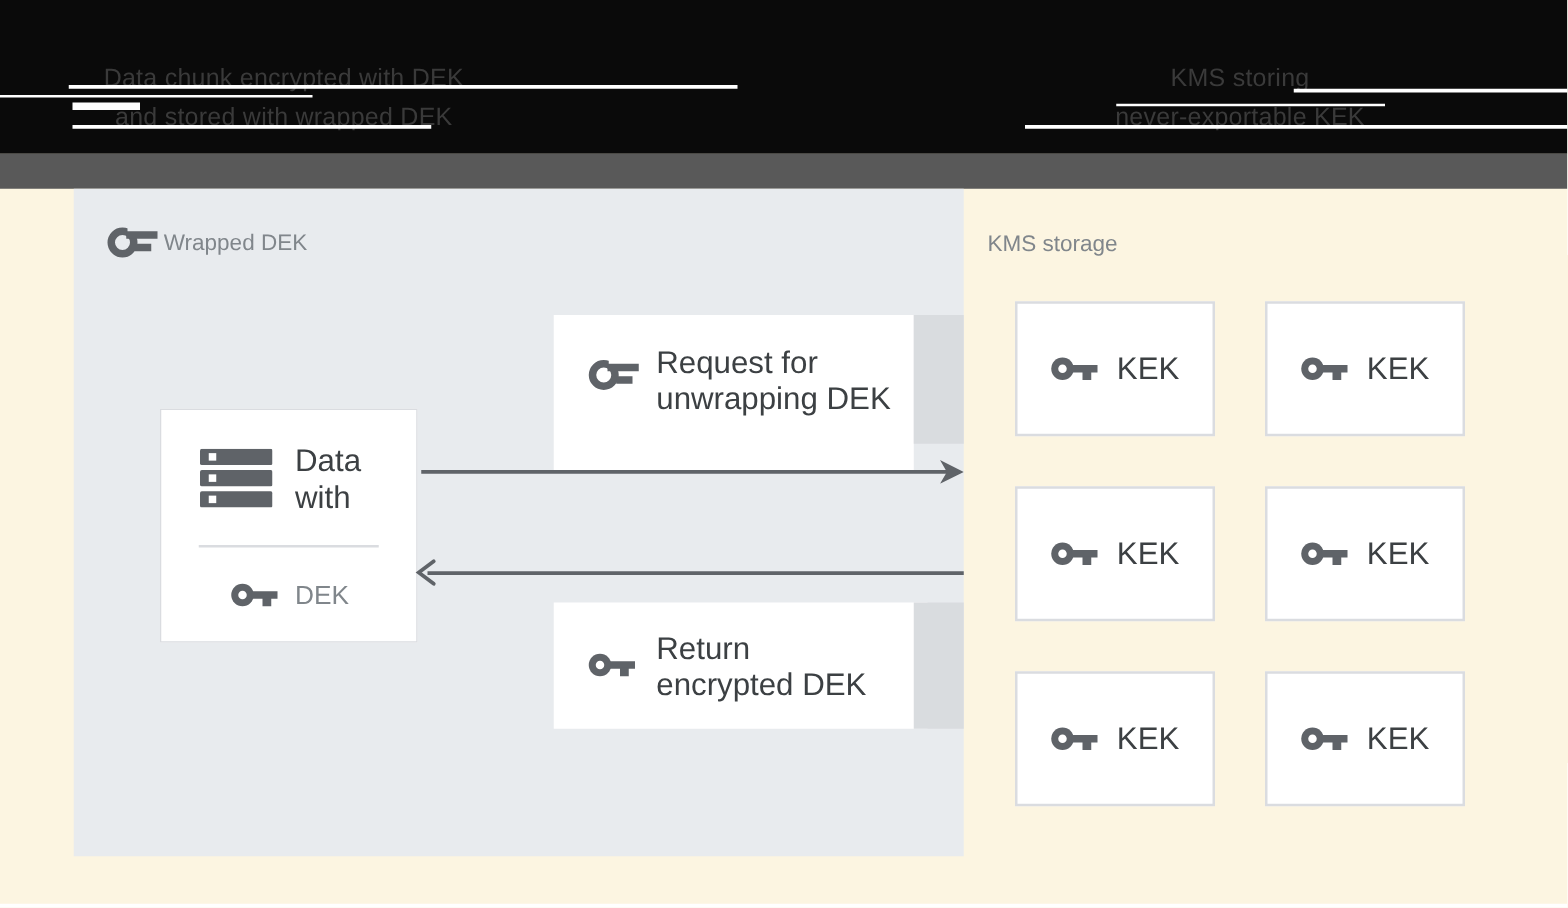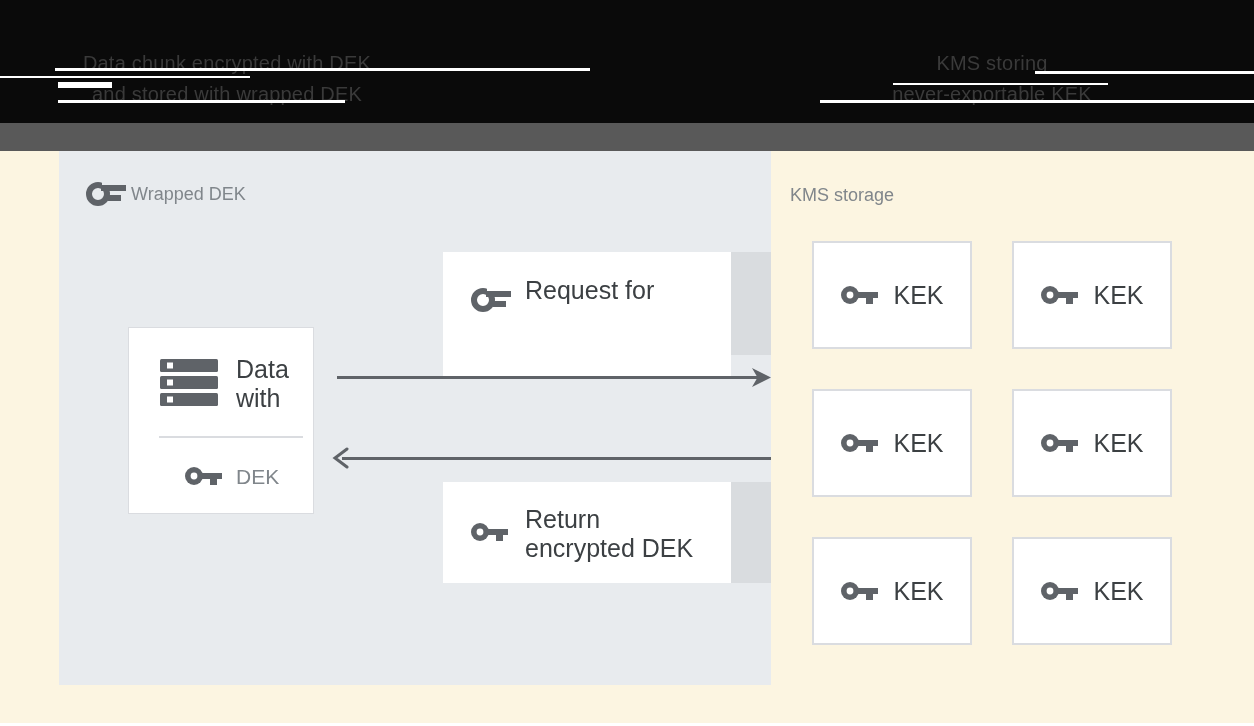--- a/index.html
+++ b/index.html
@@ -90,21 +90,21 @@
   <div class="panel-left on-panel"></div>
 
   <svg class="icon on-panel" style="left:85px; top:179px;" width="42" height="28" viewBox="0 0 42 28">
     <circle cx="13" cy="15" r="9" fill="none" stroke="#5f6368" stroke-width="6"></circle>
     <rect x="17" y="1" width="10" height="10" fill="var(--gap)"></rect>
     <rect x="16" y="6" width="25" height="6" fill="#5f6368"></rect>
     <rect x="23" y="16" width="13" height="6" fill="#5f6368"></rect>
   </svg>
   <div class="panel-title" style="left:131px; top:184px;">Wrapped DEK</div>
 
-  <div class="white-box bordered on-white" style="left:128px; top:327px; width:186px; height:187px;">
+  <div class="white-box bordered on-white" style="left:128px; top:327px; width:206px; height:187px;">
     <svg class="icon" style="left:31px; top:31px;" width="58" height="47" viewBox="0 0 58 47">
       <rect x="0" y="0" width="58" height="13" rx="1.5" fill="#5f6368"></rect>
       <rect x="0" y="17" width="58" height="13" rx="1.5" fill="#5f6368"></rect>
       <rect x="0" y="34" width="58" height="13" rx="1.5" fill="#5f6368"></rect>
       <rect x="7" y="3.5" width="6" height="6" fill="#ffffff"></rect>
       <rect x="7" y="20.5" width="6" height="6" fill="#ffffff"></rect>
       <rect x="7" y="37.5" width="6" height="6" fill="#ffffff"></rect>
     </svg>
     <div class="box-text" style="left:107px; top:27px;">
       <div>Data</div>
@@ -122,20 +122,21 @@
 
   <div class="white-box on-white" style="left:443px; top:252px; width:288px; height:125px;">
     <svg class="icon" style="left:27px; top:33px;" width="42" height="28" viewBox="0 0 42 28">
       <circle cx="13" cy="15" r="9" fill="none" stroke="#5f6368" stroke-width="6"></circle>
       <rect x="17" y="1" width="10" height="10" fill="var(--gap)"></rect>
       <rect x="16" y="6" width="25" height="6" fill="#5f6368"></rect>
       <rect x="23" y="16" width="13" height="6" fill="#5f6368"></rect>
     </svg>
     <div class="box-text" style="left:82px; top:24px;">
       <div>Request for</div>
+      <div>unwrapping DEK</div>
     </div>
   </div>
   <div class="box-strip" style="left:731px; top:252px; height:103px;"></div>
 
   <div class="white-box on-white" style="left:443px; top:482px; width:299px; height:101px;">
     <svg class="icon" style="left:27px; top:38px;" width="40" height="24" viewBox="0 0 40 24">
       <circle cx="10" cy="12" r="9" fill="#5f6368"></circle>
       <circle cx="10" cy="12" r="3.4" fill="#ffffff"></circle>
       <rect x="17" y="9" width="21" height="6" fill="#5f6368"></rect>
       <rect x="26" y="14" width="7" height="7" fill="#5f6368"></rect>

